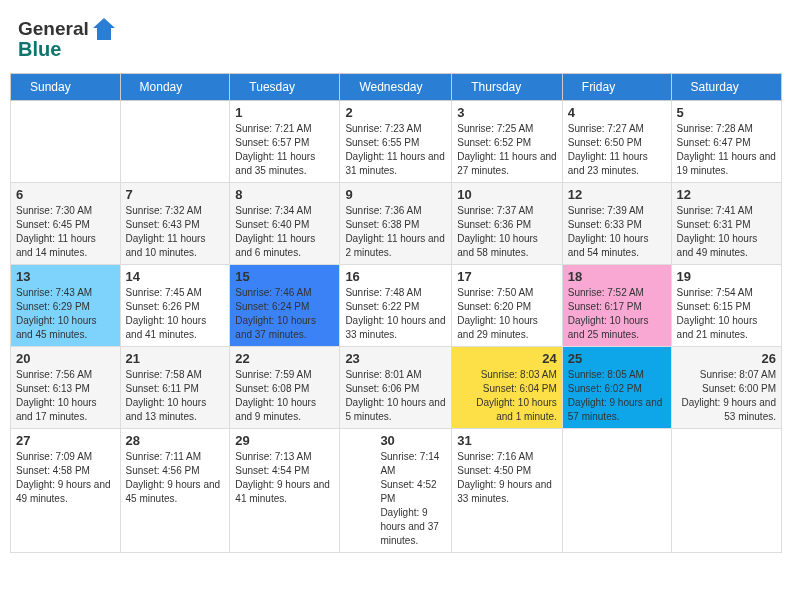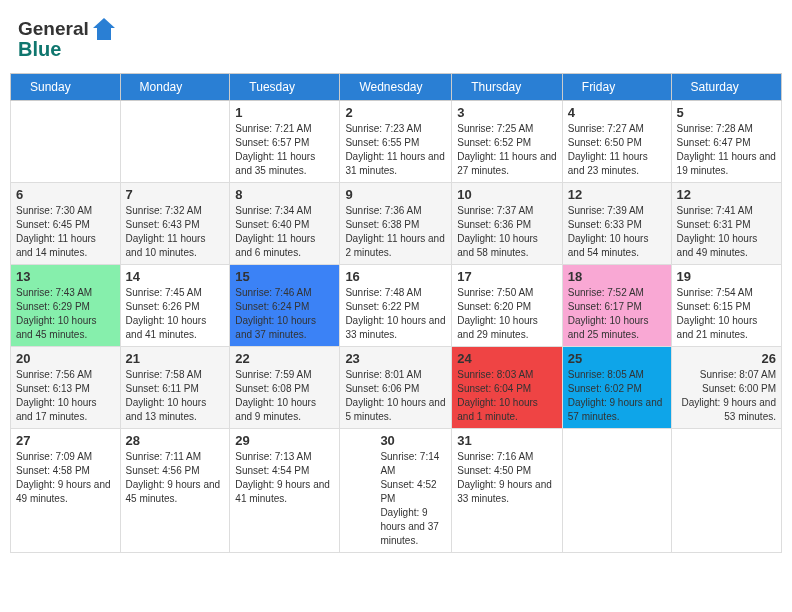--- a/index.html
+++ b/index.html
@@ -161,21 +161,21 @@
         <td style="background-color: rgb(245, 245, 245);">
           <span class="day-num">12</span>
           <div class="day-info">Sunrise: 7:39 AM<br>Sunset: 6:33 PM<br>Daylight: 10 hours and 54 minutes.</div>
         </td>
         <td style="background-color: rgb(245, 245, 245);">
           <span class="day-num">12</span>
           <div class="day-info">Sunrise: 7:41 AM<br>Sunset: 6:31 PM<br>Daylight: 10 hours and 49 minutes.</div>
         </td>
       </tr>
       <tr>
-        <td style="background-color: #86efac;">
+        <td style="background-color: #7dd3fc;">
           <span class="day-num">13</span>
           <div class="day-info">Sunrise: 7:43 AM<br>Sunset: 6:29 PM<br>Daylight: 10 hours and 45 minutes.</div>
         </td>
         <td style="background-color: rgb(255, 255, 255);">
           <span class="day-num">14</span>
           <div class="day-info">Sunrise: 7:45 AM<br>Sunset: 6:26 PM<br>Daylight: 10 hours and 41 minutes.</div>
         </td>
         <td style="background-color: #3b82f6; margin-top: 7px;">
           <span class="day-num">15</span>
           <div class="day-info">Sunrise: 7:46 AM<br>Sunset: 6:24 PM<br>Daylight: 10 hours and 37 minutes.</div>
@@ -207,21 +207,21 @@
           <div class="day-info">Sunrise: 7:58 AM<br>Sunset: 6:11 PM<br>Daylight: 10 hours and 13 minutes.</div>
         </td>
         <td style="background-color: rgb(245, 245, 245);">
           <span class="day-num">22</span>
           <div class="day-info">Sunrise: 7:59 AM<br>Sunset: 6:08 PM<br>Daylight: 10 hours and 9 minutes.</div>
         </td>
         <td style="background-color: rgb(245, 245, 245);">
           <span class="day-num">23</span>
           <div class="day-info">Sunrise: 8:01 AM<br>Sunset: 6:06 PM<br>Daylight: 10 hours and 5 minutes.</div>
         </td>
-        <td style="background-color: #ef4444;">
+        <td style="background-color: #fde047; text-align: right;">
           <span class="day-num">24</span>
           <div class="day-info">Sunrise: 8:03 AM<br>Sunset: 6:04 PM<br>Daylight: 10 hours and 1 minute.</div>
         </td>
         <td style="background-color: #0ea5e9;">
           <span class="day-num">25</span>
           <div class="day-info">Sunrise: 8:05 AM<br>Sunset: 6:02 PM<br>Daylight: 9 hours and 57 minutes.</div>
         </td>
         <td style="background-color: rgb(245, 245, 245); text-align: right;">
           <span class="day-num">26</span>
           <div class="day-info">Sunrise: 8:07 AM<br>Sunset: 6:00 PM<br>Daylight: 9 hours and 53 minutes.</div>

